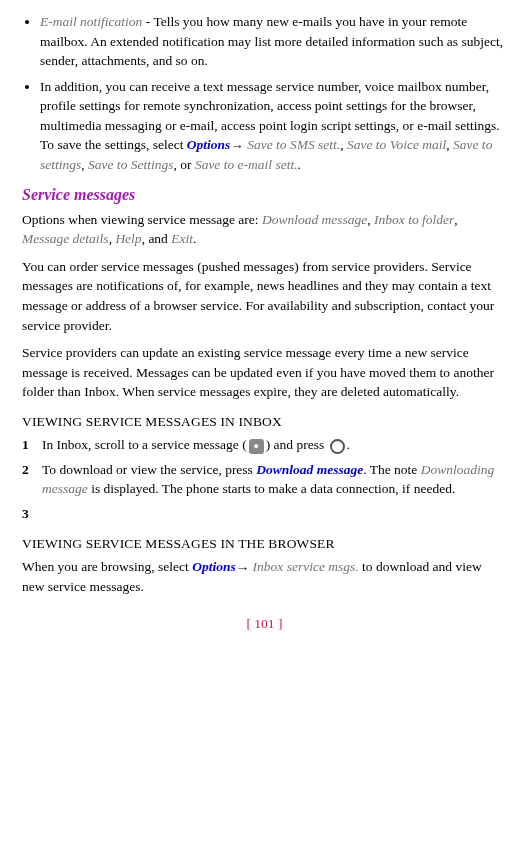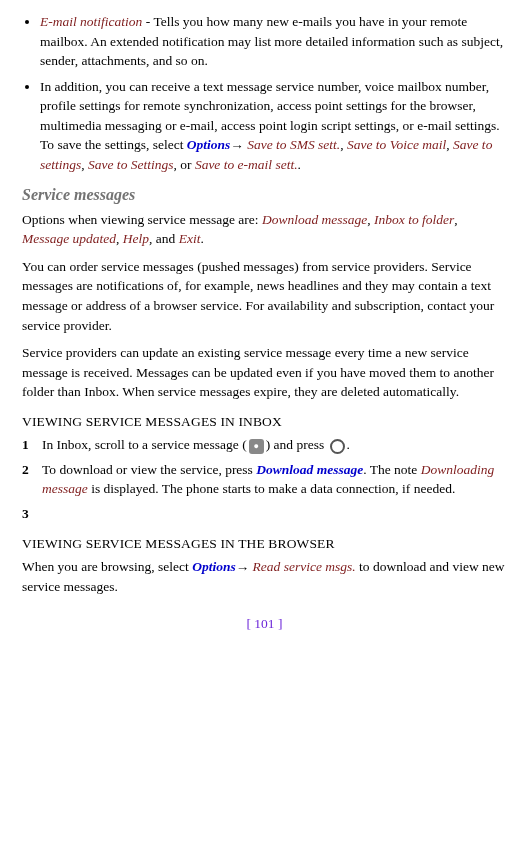--- a/index.html
+++ b/index.html
@@ -23,36 +23,36 @@
       list-style: disc;
       padding-left: 18px;
       margin-bottom: 8px;
     }
 
     ul.bullet-list li {
       margin-bottom: 6px;
     }
 
     .italic-link {
-      color: #7f1d1d;
+      color: #737373;
       font-style: italic;
       text-decoration: none;
     }
 
     .bold-link {
       color: #0000cc;
       font-weight: bold;
       font-style: italic;
       text-decoration: none;
     }
 
     .section-heading {
       font-size: 16px;
       font-weight: bold;
-      color: #737373;
+      color: #a21caf;
       font-style: italic;
       margin-bottom: 4px;
       margin-top: 6px;
     }
 
     .options-line {
       margin-bottom: 8px;
       font-size: 13.5px;
     }
 
@@ -89,21 +89,21 @@
     .numbered-list li .num {
       font-weight: bold;
       min-width: 14px;
       flex-shrink: 0;
     }
 
     .page-footer {
       text-align: center;
       font-size: 13.5px;
       margin-top: 18px;
-      color: #6d28d9;
+      color: #be185d;
     }
   </style>
 </head>
 <body>
 
 <ul class="bullet-list">
   <li>
     <span>
       <a class="italic-link">E-mail notification</a><span> - Tells you how many new e-mails you have in your remote mailbox. An extended notification may list more detailed information such as subject, sender, attachments, and so on.</span>
     </span>
@@ -111,21 +111,21 @@
   <li>
     <span>In addition, you can receive a text message service number, voice mailbox number, profile settings for remote synchronization, access point settings for the browser, multimedia messaging or e-mail, access point login script settings, or e-mail settings.</span>
     <br>
     <span>To save the settings, select </span><span style="color:#0000cc; font-weight:bold; font-style:italic;">Options</span><span>→ </span><a class="italic-link"><span>Save to SMS sett.</span></a><span>, </span><a class="italic-link"><span>Save to Voice mail</span></a><span>, </span><a class="italic-link"><span>Save to settings</span></a><span>, </span><a class="italic-link"><span>Save to Settings</span></a><span>, or </span><a class="italic-link"><span>Save to e-mail sett.</span></a><span>.</span>
   </li>
 </ul>
 
 <div class="section-heading">Service messages</div>
 
 <div class="options-line">
-  <strong>Options when viewing service message are: </strong><a class="italic-link">Download message</a><span>, </span><a class="italic-link">Inbox to folder</a><span>, </span><a class="italic-link">Message updated</a><span>, </span><a class="italic-link">Help</a><span>, and </span><a class="italic-link">Exit</a><span>.</span>
+  <strong>Options when viewing service message are: </strong><a class="italic-link">Download message</a><span>, </span><a class="italic-link">Inbox to folder</a><span>, </span><a class="italic-link">Message details</a><span>, </span><a class="italic-link">Help</a><span>, and </span><a class="italic-link">Exit</a><span>.</span>
 </div>
 
 <p class="body-paragraph">You can order service messages (pushed messages) from service providers. Service messages are notifications of, for example, news headlines and they may contain a text message or address of a browser service. For availability and subscription, contact your service provider.</p>
 <p class="body-paragraph">Service providers can update an existing service message every time a new service message is received. Messages can be updated even if you have moved them to another folder than Inbox. When service messages expire, they are deleted automatically.</p>
 
 <div class="subheading">VIEWING SERVICE MESSAGES IN INBOX</div>
 
 <ol class="numbered-list">
   <li>
     <span class="num">1</span>
@@ -140,18 +140,18 @@
     </span>
   </li>
   <li>
     <span class="num">3</span>
   </li>
 </ol>
 
 <div class="subheading">VIEWING SERVICE MESSAGES IN THE BROWSER</div>
 
 <p class="body-paragraph">
-  <span>When you are browsing, select </span><span style="color:#0000cc; font-weight:bold; font-style:italic;">Options</span><span>→ </span><a class="italic-link">Read service msgs.</a><span> to download and view new service messages.</span>
+  <span>When you are browsing, select </span><span style="color:#0000cc; font-weight:bold; font-style:italic;">Options</span><span>→ </span><a class="italic-link">Inbox service msgs.</a><span> to download and view new service messages.</span>
 </p>
 
 <div class="page-footer">
   <span>[ 101 ]</span>
 </div>
 
 </body></html>

